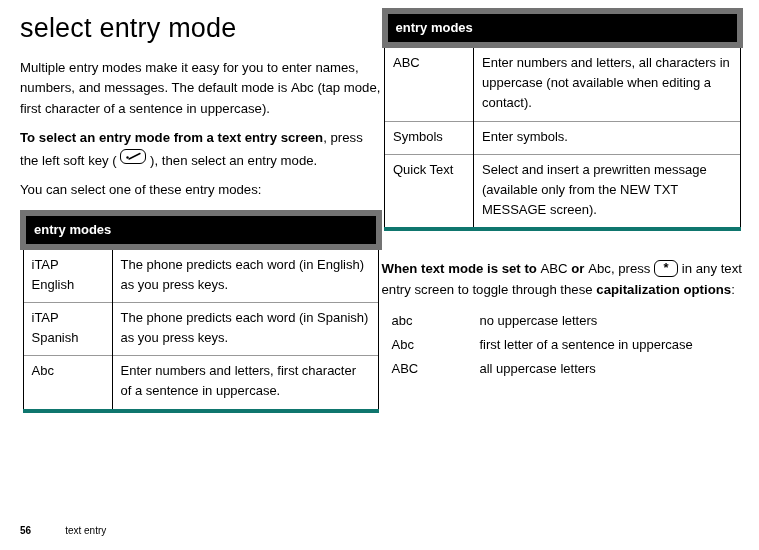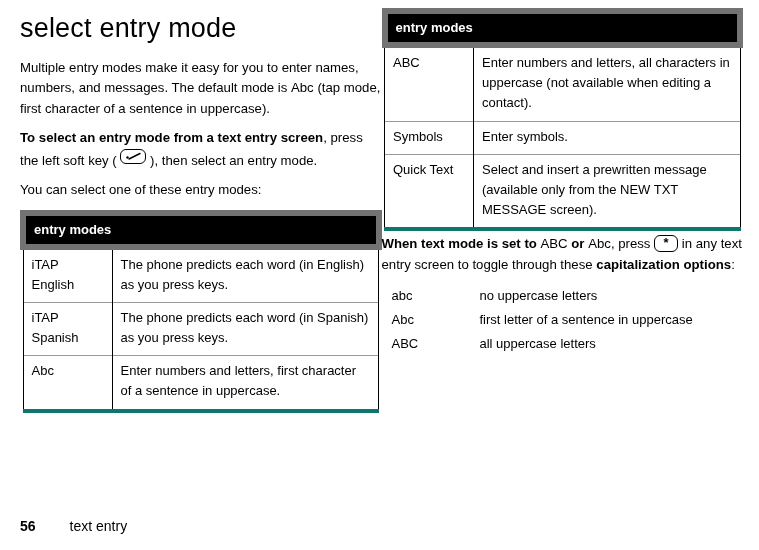--- a/index.html
+++ b/index.html
@@ -114,21 +114,21 @@
     font-size: 13px;
   }
   table.cap td.name {
     width: 72px;
     padding-left: 10px;
   }
   .footer {
     position: absolute;
     left: 20px;
     bottom: 12px;
-    font-size: 14px;
+    font-size: 10px;
     text-align: right;
   }
   .footer .pn {
     font-weight: 700;
     margin-right: 34px;
   }
 </style>
 </head>
 <body>
 
@@ -189,21 +189,21 @@
         </tr>
         <tr>
           <td class="name cond">Quick Text</td>
           <td>
             <span>Select and insert a prewritten message (available only from the </span><span class="cond">NEW TXT MESSAGE</span><span> screen).</span>
           </td>
         </tr>
       </tbody>
         </table>
 
-      <p style="margin-top:3px">
+      <p style="margin-top:28px">
         <span class="bold">When text mode is set to </span><span class="cond">ABC</span><span class="bold"> or </span><span class="cond">Abc</span><span>, press </span><span class="key star">*</span><span> in any text entry screen to toggle through these </span><span class="bold">capitalization options</span><span>:</span>
       </p>
 
       <table class="cap">
         <tbody>
             <tr>
           <td class="name cond">abc</td>
           <td>no uppercase letters</td>
         </tr>
         <tr>

